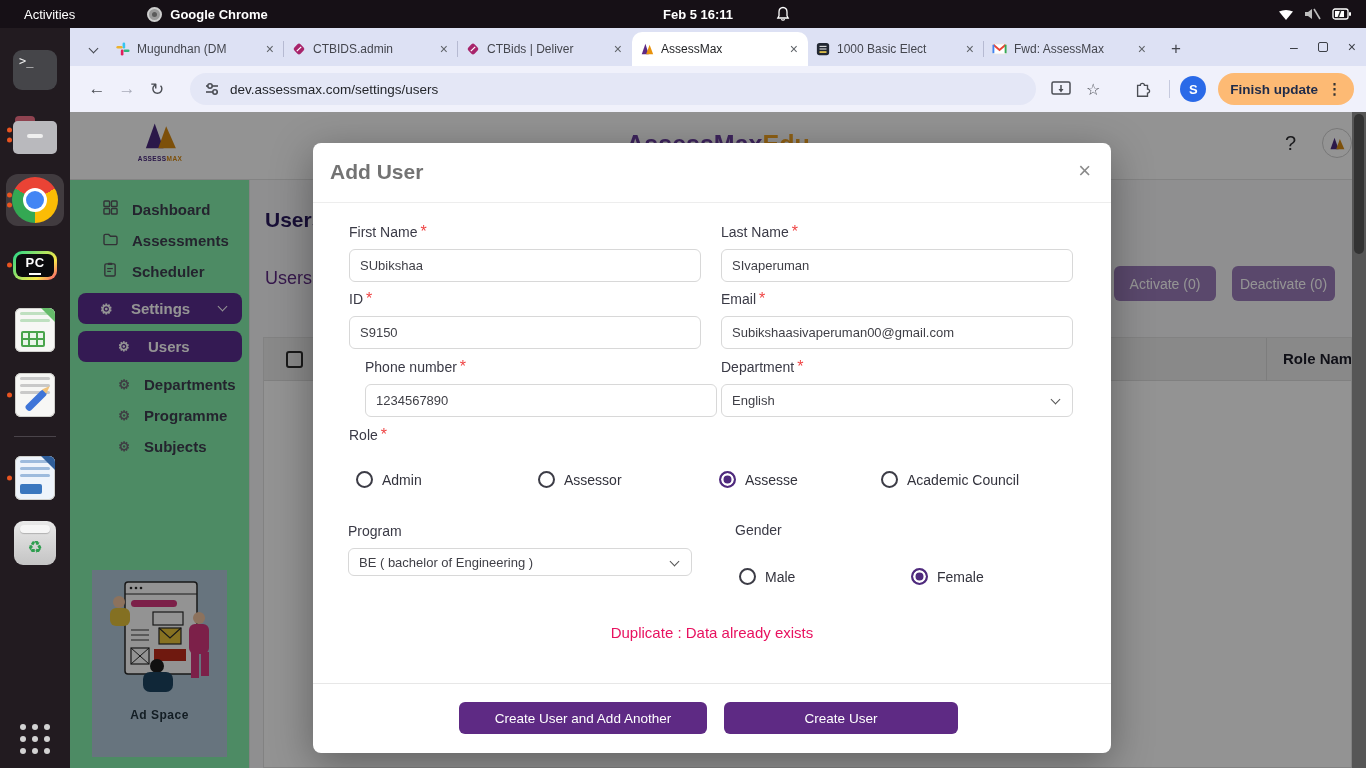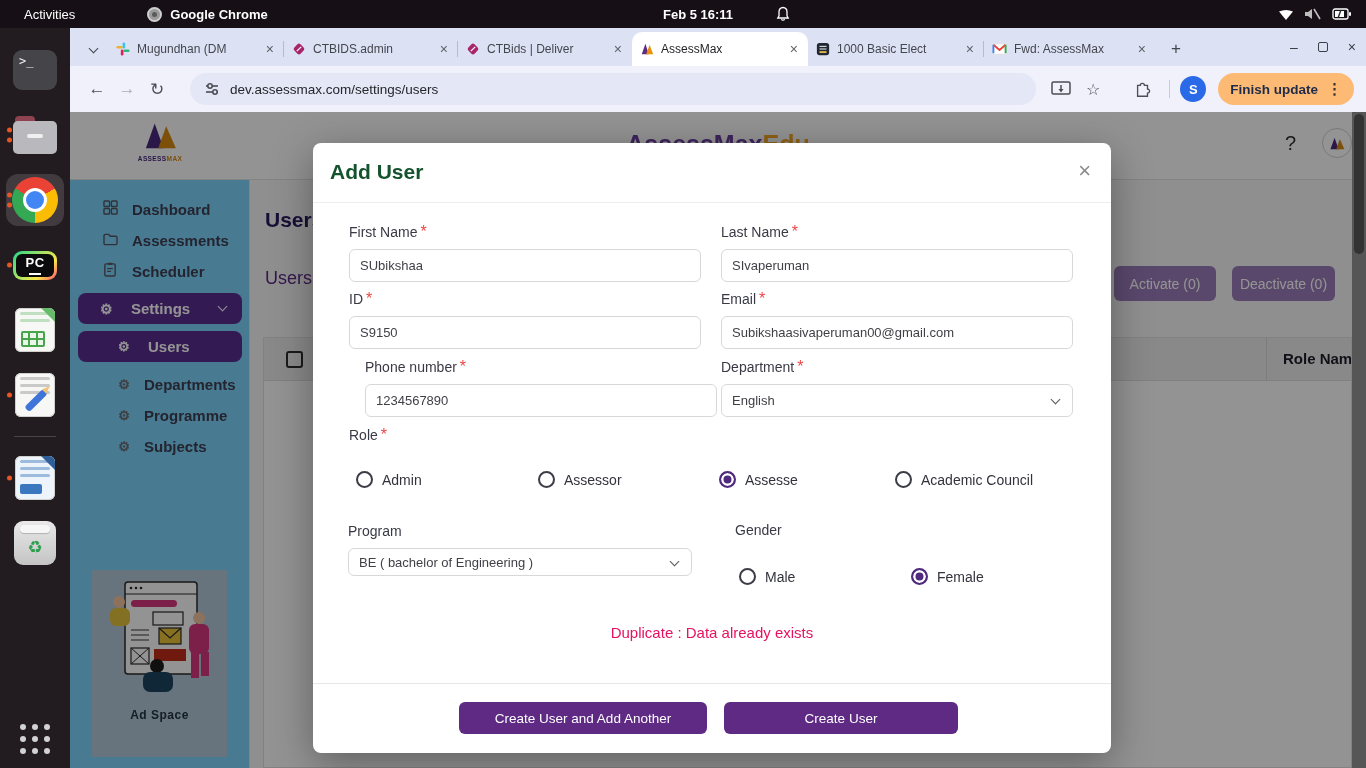--- a/index.html
+++ b/index.html
@@ -93,21 +93,21 @@
   
   .viewport { position:absolute; left:0; top:84px; width:1296px; height:656px; background:#f6f6f8; overflow:hidden; }
   .pg-header { position:absolute; left:0; top:0; width:1296px; height:68px; background:#fdfdfd; border-bottom:1px solid #e2e2e2; }
   .pg-logo { position:absolute; left:62px; top:8px; width:56px; text-align:center; }
   .pg-logo .cap { font-size:6.5px; font-weight:700; letter-spacing:.4px; margin-top:1px; }
   .pg-title { position:absolute; left:50%; top:18px; transform:translateX(-50%); font-size:25px; font-weight:700; }
   .pg-help { position:absolute; right:70px; top:20px; font-size:20px; color:#2f2f33; }
   .pg-avatar { position:absolute; right:14px; top:16px; width:30px; height:30px; border-radius:50%; background:#fff; border:1px solid #cfcfcf;
                display:flex; align-items:center; justify-content:center; }
 
-  .pg-sidebar { position:absolute; left:0; top:68px; width:180px; height:588px; background:#7dd3fc; border-right:1px solid #e5e5e5; }
+  .pg-sidebar { position:absolute; left:0; top:68px; width:180px; height:588px; background:#86efac; border-right:1px solid #e5e5e5; }
   .sb-item { position:absolute; left:0; width:180px; height:30px; display:flex; align-items:center; color:#3e3e50; font-size:15px; font-weight:600; }
   .sb-item .ic { position:absolute; left:30px; width:20px; text-align:center; color:#56565e; }
   .sb-item .lb { position:absolute; left:62px; }
   .sb-pill { position:absolute; left:8px; width:164px; height:31px; background:#5b2d90; border-radius:8px; color:#fff; display:flex; align-items:center; font-size:15px; font-weight:600; }
   .sb-sub .ic { left:44px; font-size:13px; color:#6c6c74; }
   .sb-sub .lb { left:74px; }
   .gear { font-size:14px; }
   .ad-box { position:absolute; left:22px; top:390px; width:135px; height:187px; background:#b2c9da; text-align:center; }
   .ad-box .cap { font-size:12px; font-weight:700; color:#22333e; margin-top:4px; letter-spacing:.5px; }
 
@@ -121,21 +121,21 @@
   .pg-col { position:absolute; left:1019px; top:12px; font-size:15px; font-weight:700; color:#1c1c28; white-space:nowrap; }
   .pg-coldiv { position:absolute; left:1002px; top:0; width:1px; height:43px; background:#d7d7d7; }
 
   .overlay { position:absolute; left:0; top:0; width:1296px; height:656px; background:rgba(0,0,0,.42); z-index:4; }
   .vscroll { position:absolute; right:0; top:0; width:14px; height:656px; background:#565656; z-index:6; }
   .vscroll .thumb { position:absolute; left:2px; top:2px; width:10px; height:140px; border-radius:5px; background:#333; }
 
   
   .modal { position:absolute; left:243px; top:31px; width:798px; height:610px; background:#fff; border-radius:8px; z-index:5;
            box-shadow:0 10px 40px rgba(0,0,0,.35); }
-  .m-title { position:absolute; left:17px; top:17px; font-size:21px; font-weight:600; color:#14532d; }
+  .m-title { position:absolute; left:17px; top:17px; font-size:21px; font-weight:600; color:#737373; }
   .m-close { position:absolute; right:20px; top:15px; font-size:22px; color:#8a8a8a; }
   .m-hdiv { position:absolute; left:0; top:59px; width:100%; border-top:1px solid #ededed; }
   .fld { position:absolute; width:352px; }
   .fld .lab { font-size:14px; color:#3a3a46; }
   .req { color:#ef4444; margin-left:3px; }
   .fld .inp { margin-top:8px; width:100%; height:33px; border:1px solid #d8d8d8; border-radius:6px; padding:0 10px;
               font-size:13px; color:#3f3f46; font-family:"Liberation Sans",sans-serif; background:#fff; outline:none; }
   .sel { position:relative; margin-top:8px; width:100%; height:33px; border:1px solid #d8d8d8; border-radius:6px; padding:0 10px;
          font-size:13px; color:#3f3f46; display:flex; align-items:center; background:#fff; }
   .chev { display:inline-block; width:7px; height:7px; border-right:1.8px solid #555; border-bottom:1.8px solid #555; transform:rotate(45deg); }
@@ -566,21 +566,21 @@
           <span class="lab">Role</span><span class="req">*</span>
           <div class="optrow">
             <label class="opt" style="width:182px;">
               <span class="radio"></span>
               <span>Admin</span>
             </label>
             <label class="opt" style="width:181px;">
               <span class="radio"></span>
               <span>Assessor</span>
             </label>
-            <label class="opt" style="width:176px;">
+            <label class="opt" style="width:162px;">
               <span class="radio checked"></span>
               <span>Assesse</span>
             </label>
             <label class="opt">
               <span class="radio"></span>
               <span>Academic Council</span>
             </label>
           </div>
         </div>
 

